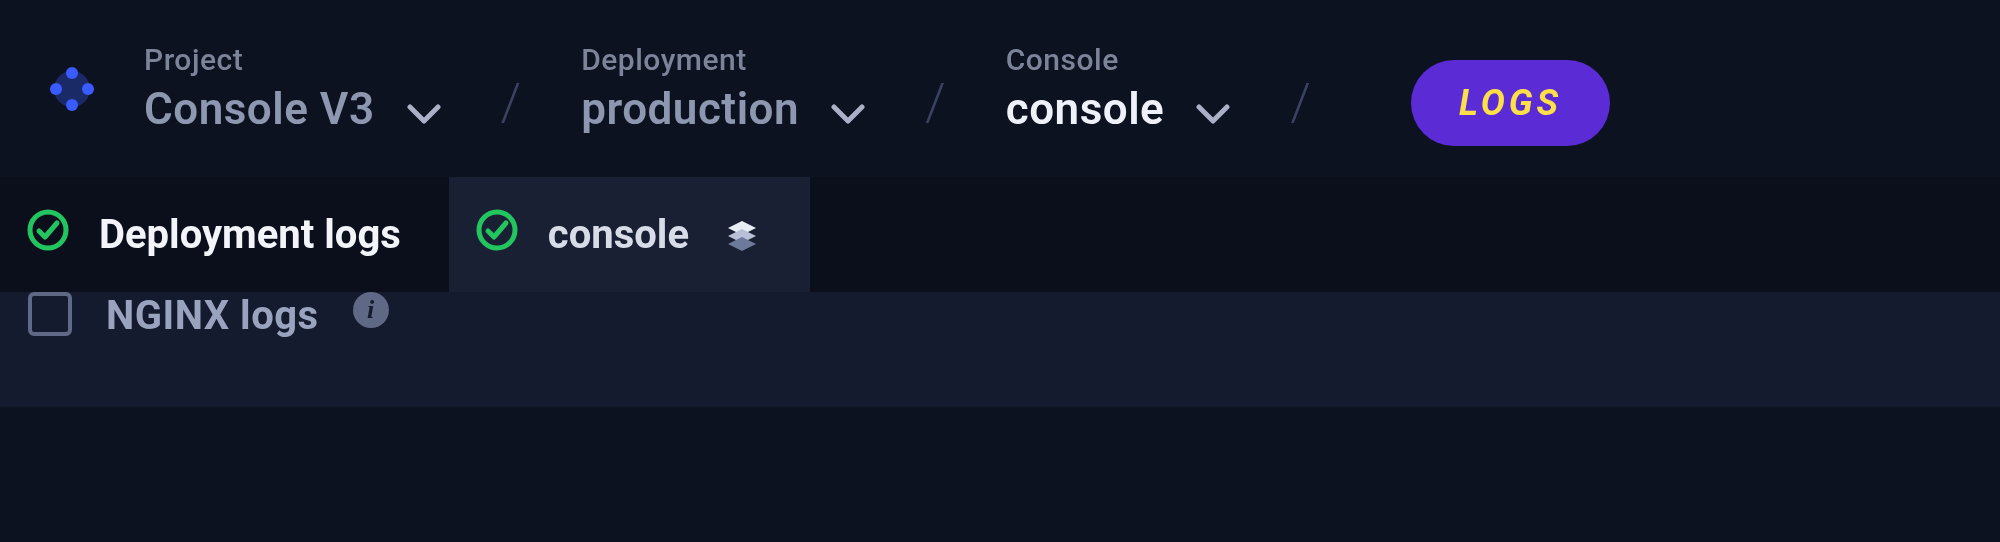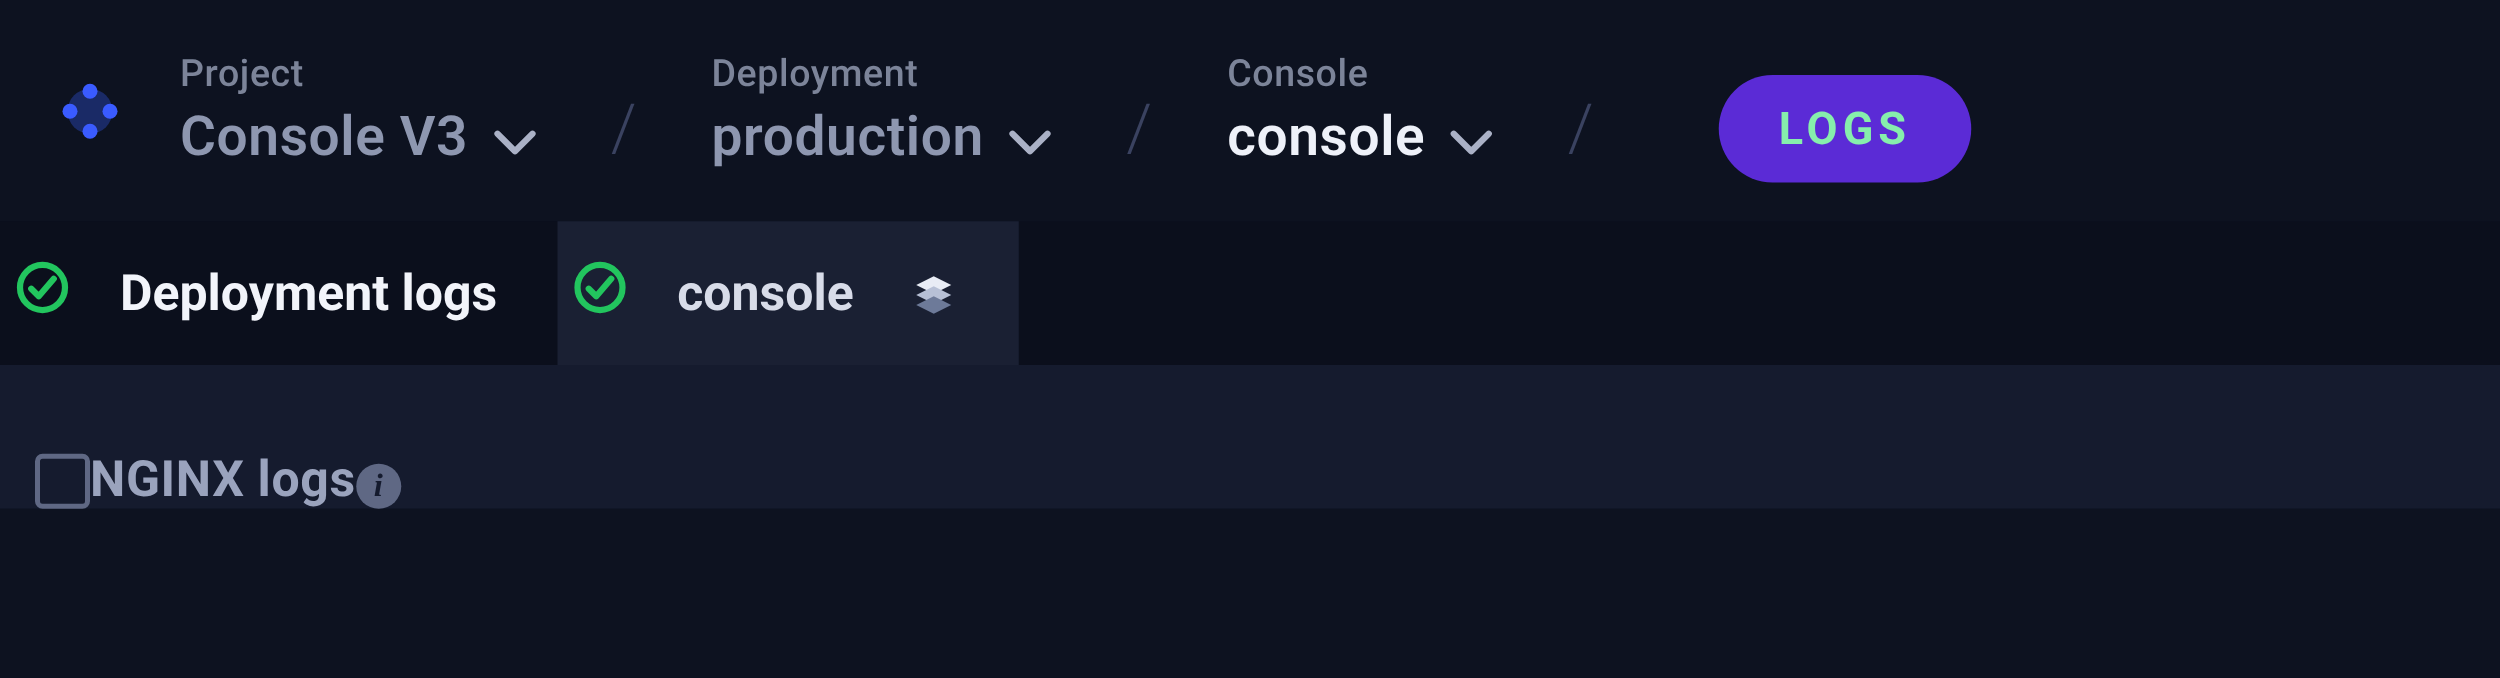--- a/index.html
+++ b/index.html
@@ -36,21 +36,21 @@
   .crumb-label {
     font-size: 30px;
     color: #7c8499;
     font-weight: 500;
     letter-spacing: 0.5px;
     margin-bottom: 6px;
   }
   .crumb-value-row {
     display: flex;
     align-items: center;
-    gap: 20px;
+    gap: 32px;
   }
   .crumb-value {
     font-size: 44px;
     font-weight: 600;
     letter-spacing: 0.5px;
   }
   .crumb-value.muted { color: #8e97b0; }
   .crumb-value.bright { color: #eef1f9; }
   .chevron-wrap {
     display: flex;
@@ -62,40 +62,41 @@
     color: #3a4260;
     font-weight: 300;
     padding: 28px 60px 0 60px;
     align-self: center;
   }
   .logs-pill {
     margin-left: 40px;
     align-self: center;
     margin-top: 28px;
     background: #5b2bd6;
-    color: #86efac;
+    color: #fde047;
     font-size: 36px;
     font-weight: 700;
     letter-spacing: 4px;
     padding: 22px 48px;
     border-radius: 60px;
+    font-style: italic;
   }
 
   
   .tabbar {
     height: 115px;
     display: flex;
     align-items: stretch;
     background: #0b0f1c;
   }
   .tab {
     display: flex;
     align-items: center;
-    gap: 40px;
-    padding: 0 48px 0 12px;
+    gap: 29px;
+    padding: 0 48px 0 26px;
     font-size: 40px;
     font-weight: 700;
   }
   .tab.active {
     background: #0b0f1c;
     color: #f2f4fa;
   }
   .tab.inactive {
     background: #1a2033;
     color: #d8dce9;
@@ -104,21 +105,22 @@
     margin-left: 4px;
     display: flex;
     align-items: center;
   }
 
   
   .optrow {
     height: 115px;
     background: #151b2e;
     display: flex;
-    align-items: flex-end;
+    align-items: flex-start;
+    gap: 34px;
     padding: 0 28px;
   }
   .checkbox {
     width: 44px;
     height: 44px;
     border: 4px solid #5f6884;
     border-radius: 6px;
   }
   .opt-label {
     font-size: 40px;

